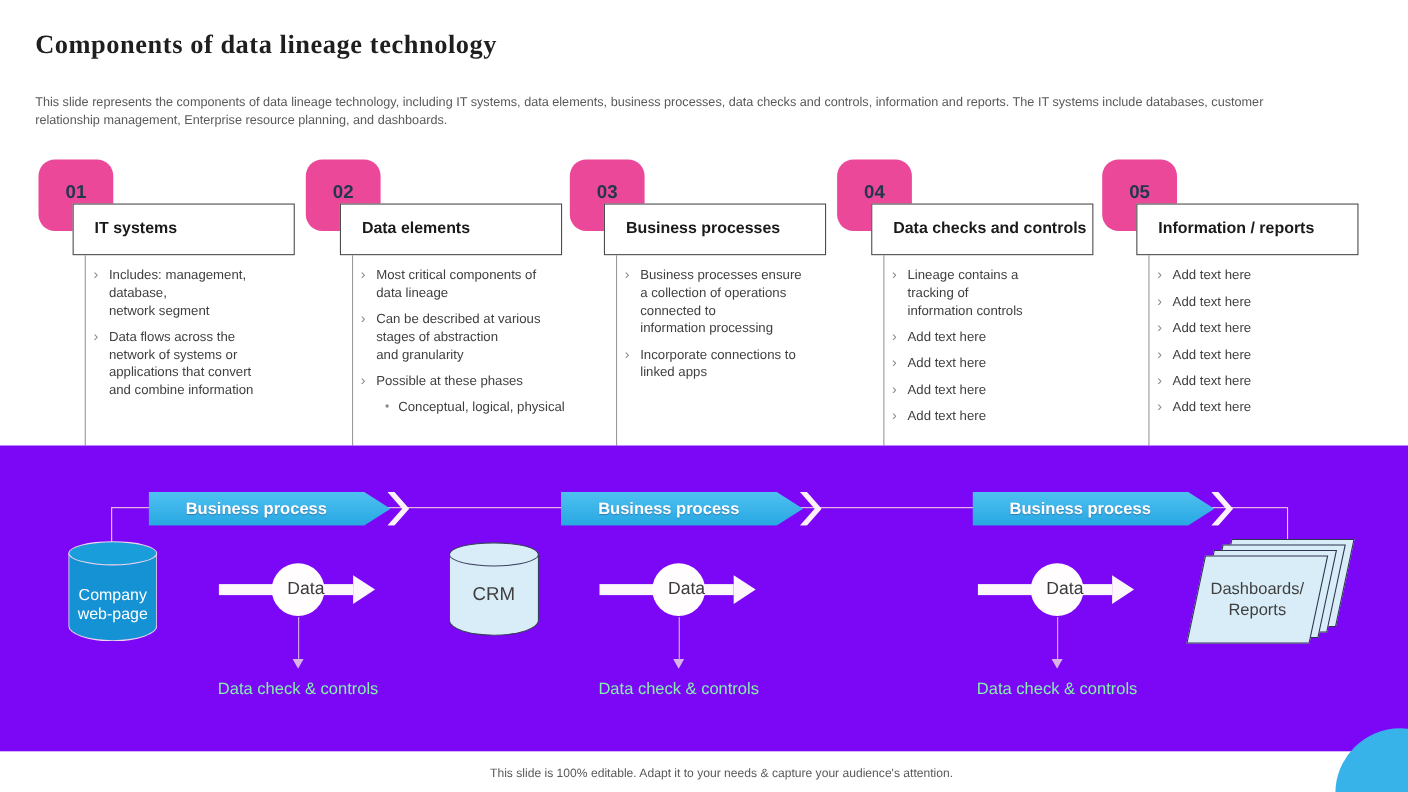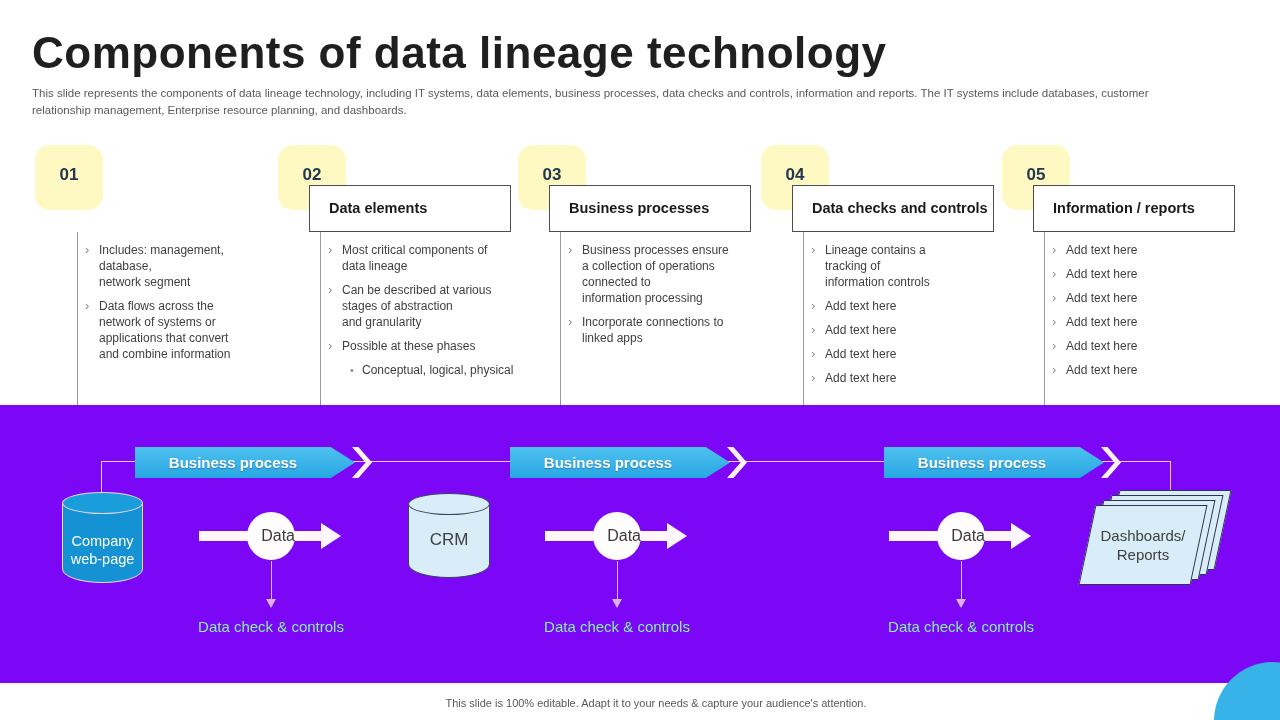--- a/index.html
+++ b/index.html
@@ -4,34 +4,34 @@
 <style>
   * { margin:0; padding:0; box-sizing:border-box; }
   html,body { background:#e8e8e8; }
   .slide {
     position:relative; width:1280px; height:720px; background:#ffffff;
     overflow:hidden; font-family:"Liberation Sans", sans-serif; margin:0 auto;
   }
   
   .title {
     position:absolute; left:32px; top:28px;
-    font-family:Liberation Sans, sans-serif; font-weight:bold;
-    font-size:44px; color:#1f1f1f; letter-spacing:0.5px;
+    font-family:Liberation Serif, serif; font-weight:bold;
+    font-size:24px; color:#1f1f1f; letter-spacing:0.5px;
   }
   .description {
     position:absolute; left:32px; top:85px; width:1185px;
     font-size:11.5px; line-height:17px; color:#595959; white-space:pre-line;
   }
   
   .column { position:absolute; top:145px; width:245px; height:260px; }
   .c0 { left:33px; }  .c1 { left:276px; } .c2 { left:516px; }
   .c3 { left:759px; } .c4 { left:1000px; }
   .badge {
     position:absolute; left:2px; top:0; width:68px; height:65px;
-    background:#fef9c3; border-radius:15px; z-index:1;
+    background:#ec4899; border-radius:15px; z-index:1;
     text-align:center; line-height:60px; font-weight:bold; font-size:17px; color:#22384e;
   }
   .header-box {
     position:absolute; left:33px; top:40px; width:202px; height:47px;
     background:#ffffff; border:1px solid #4d4d4d; z-index:2;
     line-height:45px; padding-left:19px; font-weight:bold; font-size:14.5px; color:#1a1a1a;
     white-space:nowrap;
   }
   .vline {
     position:absolute; left:44px; top:87px; width:1px; height:173px; background:#9a9a9a;
@@ -132,20 +132,21 @@
 <body>
 
 <div class="slide">
 
   <div class="title">Components of data lineage technology</div>
   <div class="description">This slide represents the components of data lineage technology, including IT systems, data elements, business processes, data checks and controls, information and reports. The IT systems include databases, customer
 relationship management, Enterprise resource planning, and dashboards.</div>
 
   <div class="column c0">
     <div class="badge">01</div>
+    <div class="header-box">IT systems</div>
     <div class="vline"></div>
     <div class="bullets">
         <div class="bullet">
           <span class="marker">›</span>
           <span class="btext">Includes: management,
 database,
 network segment</span>
         </div>
         <div class="bullet">
           <span class="marker">›</span>

